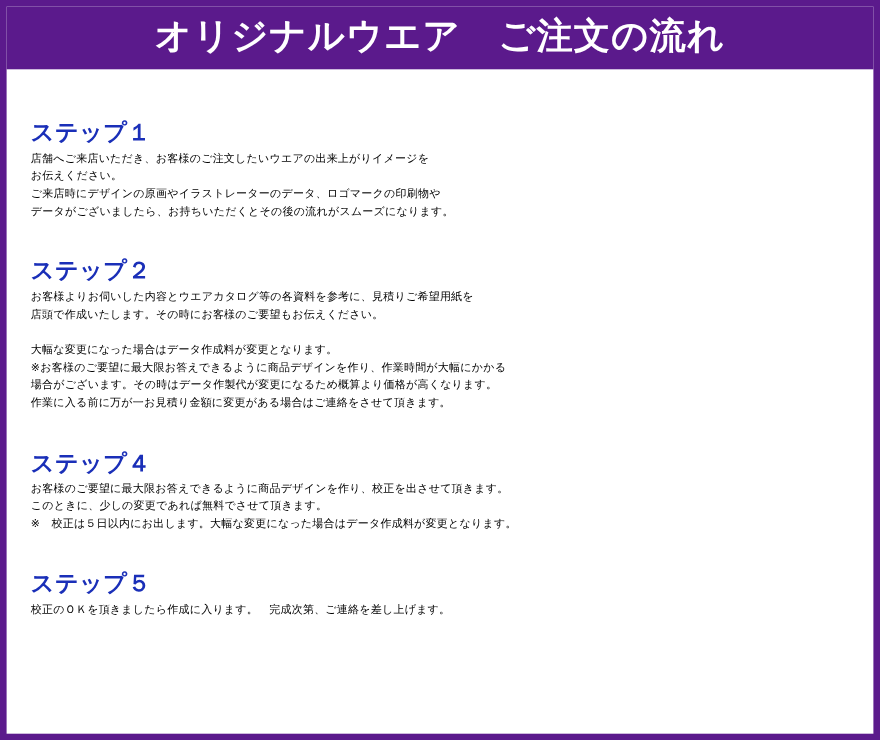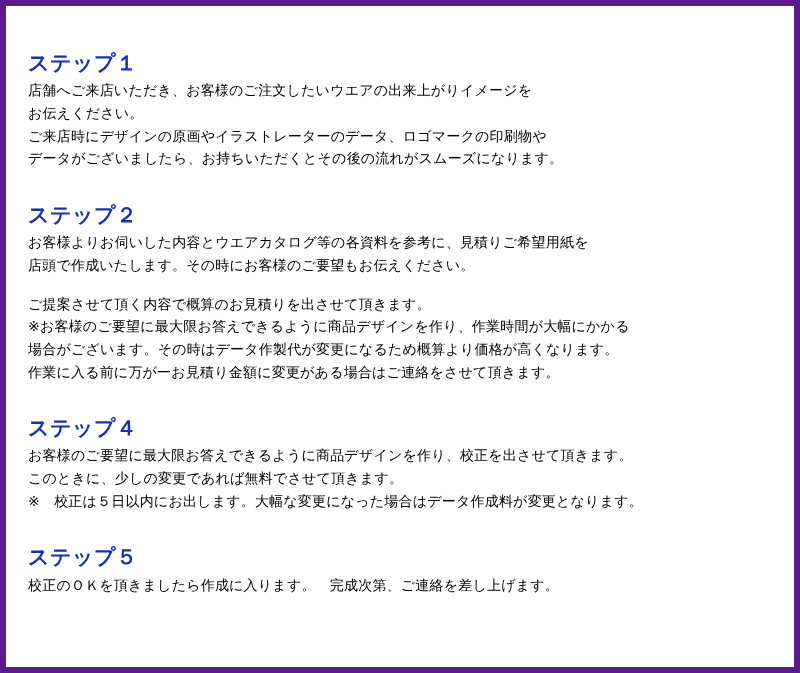--- a/index.html
+++ b/index.html
@@ -49,33 +49,34 @@
     color: #1a2fb8;
     font-size: 21px;
     font-weight: bold;
     line-height: 1.25;
     margin-bottom: 3px;
     letter-spacing: 0.5px;
     margin-top: 32px;
   }
   .step-body {
     color: #000000;
-    font-size: 14px;
+    font-size: 10px;
     line-height: 1.62;
     letter-spacing: 0.2px;
   }
   .step-line {
     white-space: nowrap;
   }
 </style>
 </head>
 <body>
 
 <div class="page">
 
+  <div class="title-bar">オリジナルウエア　ご注文の流れ</div>
 
   <div class="content">
 
     <div class="step">
       <div class="step-head">ステップ１</div>
       <div class="step-body">
         <div class="step-line">店舗へご来店いただき、お客様のご注文したいウエアの出来上がりイメージを</div>
         <div class="step-line">お伝えください。</div>
         <div class="step-line">ご来店時にデザインの原画やイラストレーターのデータ、ロゴマークの印刷物や</div>
         <div class="step-line">データがございましたら、お持ちいただくとその後の流れがスムーズになります。</div>
@@ -85,21 +86,21 @@
     <div class="step">
       <div class="step-head">ステップ２</div>
       <div class="step-body">
         <div class="step-line">お客様よりお伺いした内容とウエアカタログ等の各資料を参考に、見積りご希望用紙を</div>
         <div class="step-line">店頭で作成いたします。その時にお客様のご要望もお伝えください。</div>
       </div>
     </div>
 
     <div class="step">
       <div class="step-body">
-        <div class="step-line">ご提案させて頂く内容で概算のお見積りを出させて頂きます。</div>
+        <div class="step-line">大幅な変更になった場合はデータ作成料が変更となります。</div>
         <div class="step-line">※お客様のご要望に最大限お答えできるように商品デザインを作り、作業時間が大幅にかかる</div>
         <div class="step-line">場合がございます。その時はデータ作製代が変更になるため概算より価格が高くなります。</div>
         <div class="step-line">作業に入る前に万が一お見積り金額に変更がある場合はご連絡をさせて頂きます。</div>
       </div>
     </div>
 
     <div class="step">
       <div class="step-head">ステップ４</div>
       <div class="step-body">
         <div class="step-line">お客様のご要望に最大限お答えできるように商品デザインを作り、校正を出させて頂きます。</div>

